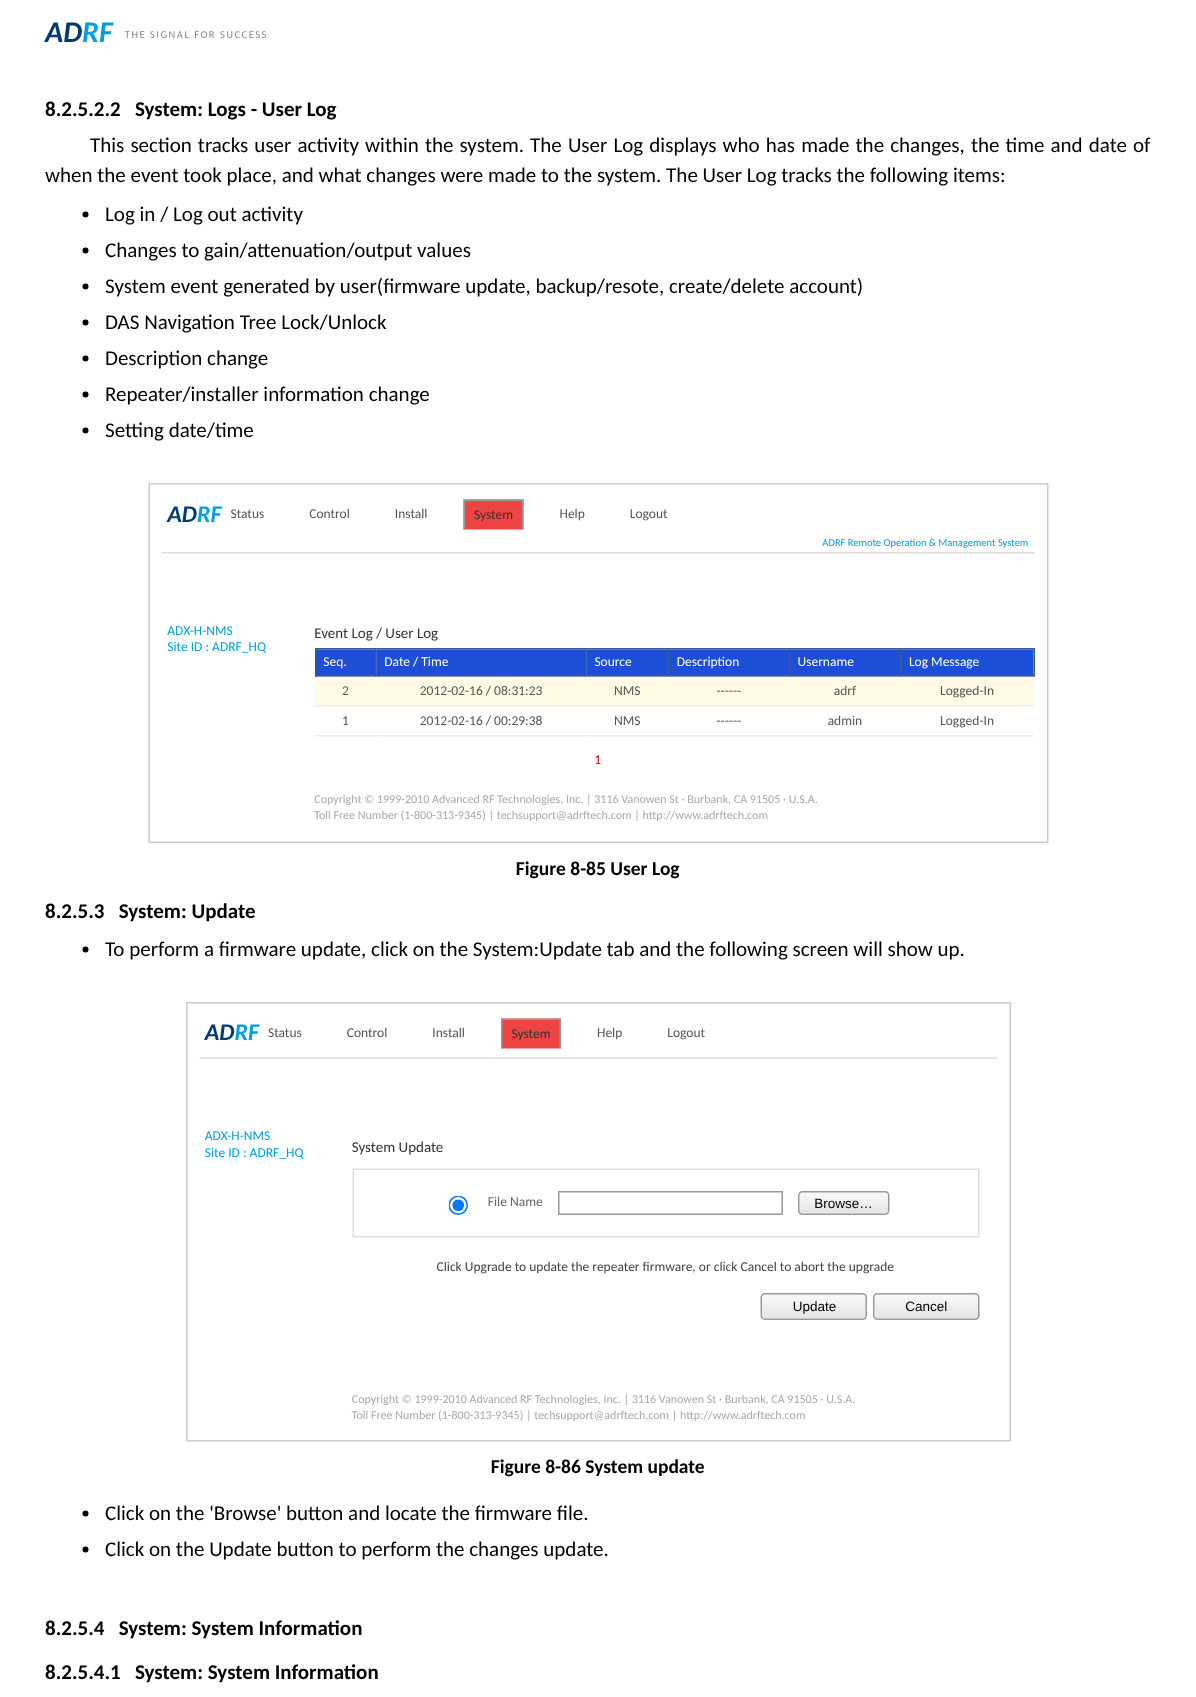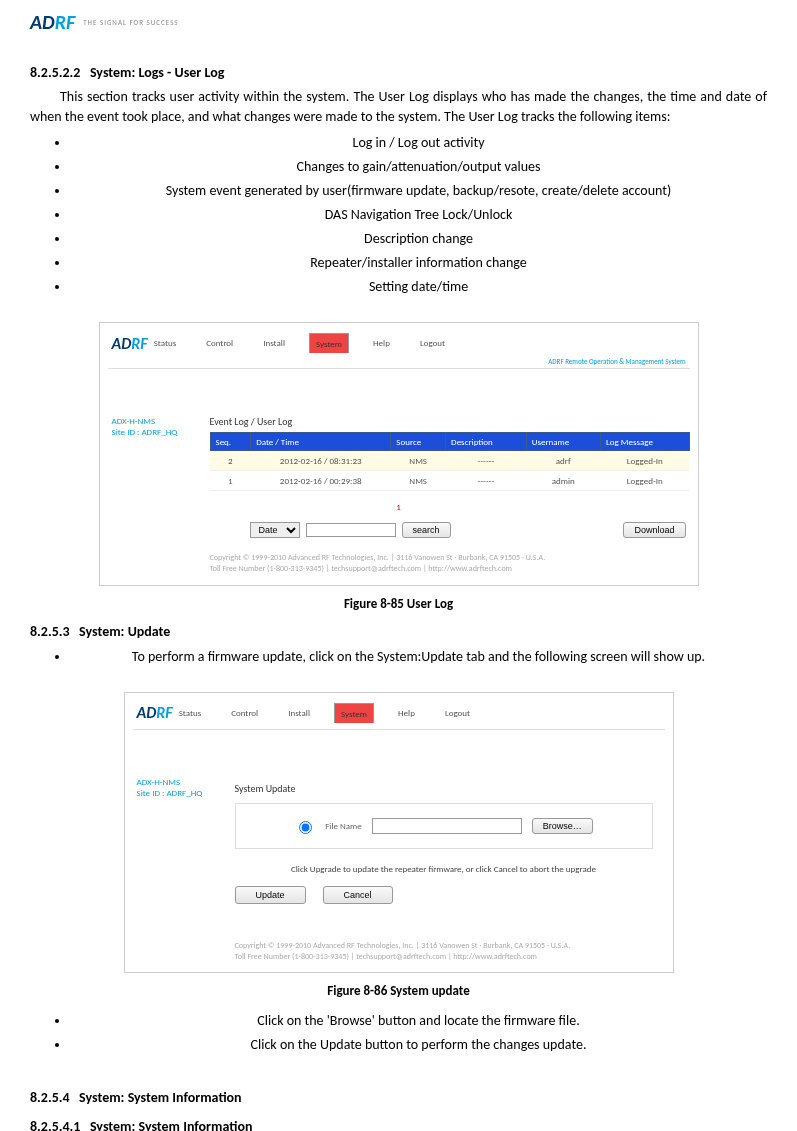--- a/index.html
+++ b/index.html
@@ -39,21 +39,20 @@
   }
   .para {
     margin: 4px 0;
     text-align: justify;
     line-height: 1.4;
   }
   .para.indent { text-indent: 30px; }
   ul.bullets {
     margin: 6px 0 10px 0;
     padding-left: 40px;
-    text-align: center;
   }
   ul.bullets li {
     margin: 3px 0;
     line-height: 1.5;
   }
   .figure-wrap {
     text-align: center;
     margin: 25px 0 10px 0;
   }
   .figure-caption {
@@ -201,23 +200,23 @@
     background: #fff;
   }
   .upgrade-note {
     text-align: center;
     font-size: 9px;
     color: #444;
     margin: 6px 0 12px 0;
   }
   .btn-row {
     display: flex;
-    justify-content: flex-start;
-    gap: 17px;
-    margin-bottom: 10px;
+    justify-content: flex-end;
+    gap: 4px;
+    margin-bottom: 22px;
   }
   .btn-row .btn { padding: 3px 20px; }
   .footer-line {
     border-top: 1px solid #333;
     margin: 30px 35px 6px 35px;
   }
   .page-footer {
     display: flex;
     font-size: 12px;
     padding: 0 35px 10px 35px;
@@ -296,30 +295,20 @@
             <td>1</td>
             <td>2012-02-16 / 00:29:38</td>
             <td>NMS</td>
             <td>------</td>
             <td>admin</td>
             <td>Logged-In</td>
           </tr>
         </tbody>
       </table>
       <div class="pager-line">1</div>
-      <div class="search-row">
-        <select>
-          <option>Date</option>
-        </select>
-        <input type="text" style="width: 90px;">
-        <button class="btn">search</button>
-        <div class="download-holder">
-          <button class="btn">Download</button>
-        </div>
-      </div>
       <div class="shot-footer">
         <div>Copyright © 1999-2010 Advanced RF Technologies, Inc. | 3116 Vanowen St · Burbank, CA 91505 · U.S.A.</div>
         <div>Toll Free Number (1-800-313-9345) | techsupport@adrftech.com | http://www.adrftech.com</div>
       </div>
     </div>
   </div>
   <div class="figure-caption">Figure 8-85    User Log</div>
 
   <div class="section-heading">
     <span>8.2.5.3</span>&nbsp;&nbsp;&nbsp;<span>System: Update</span>

